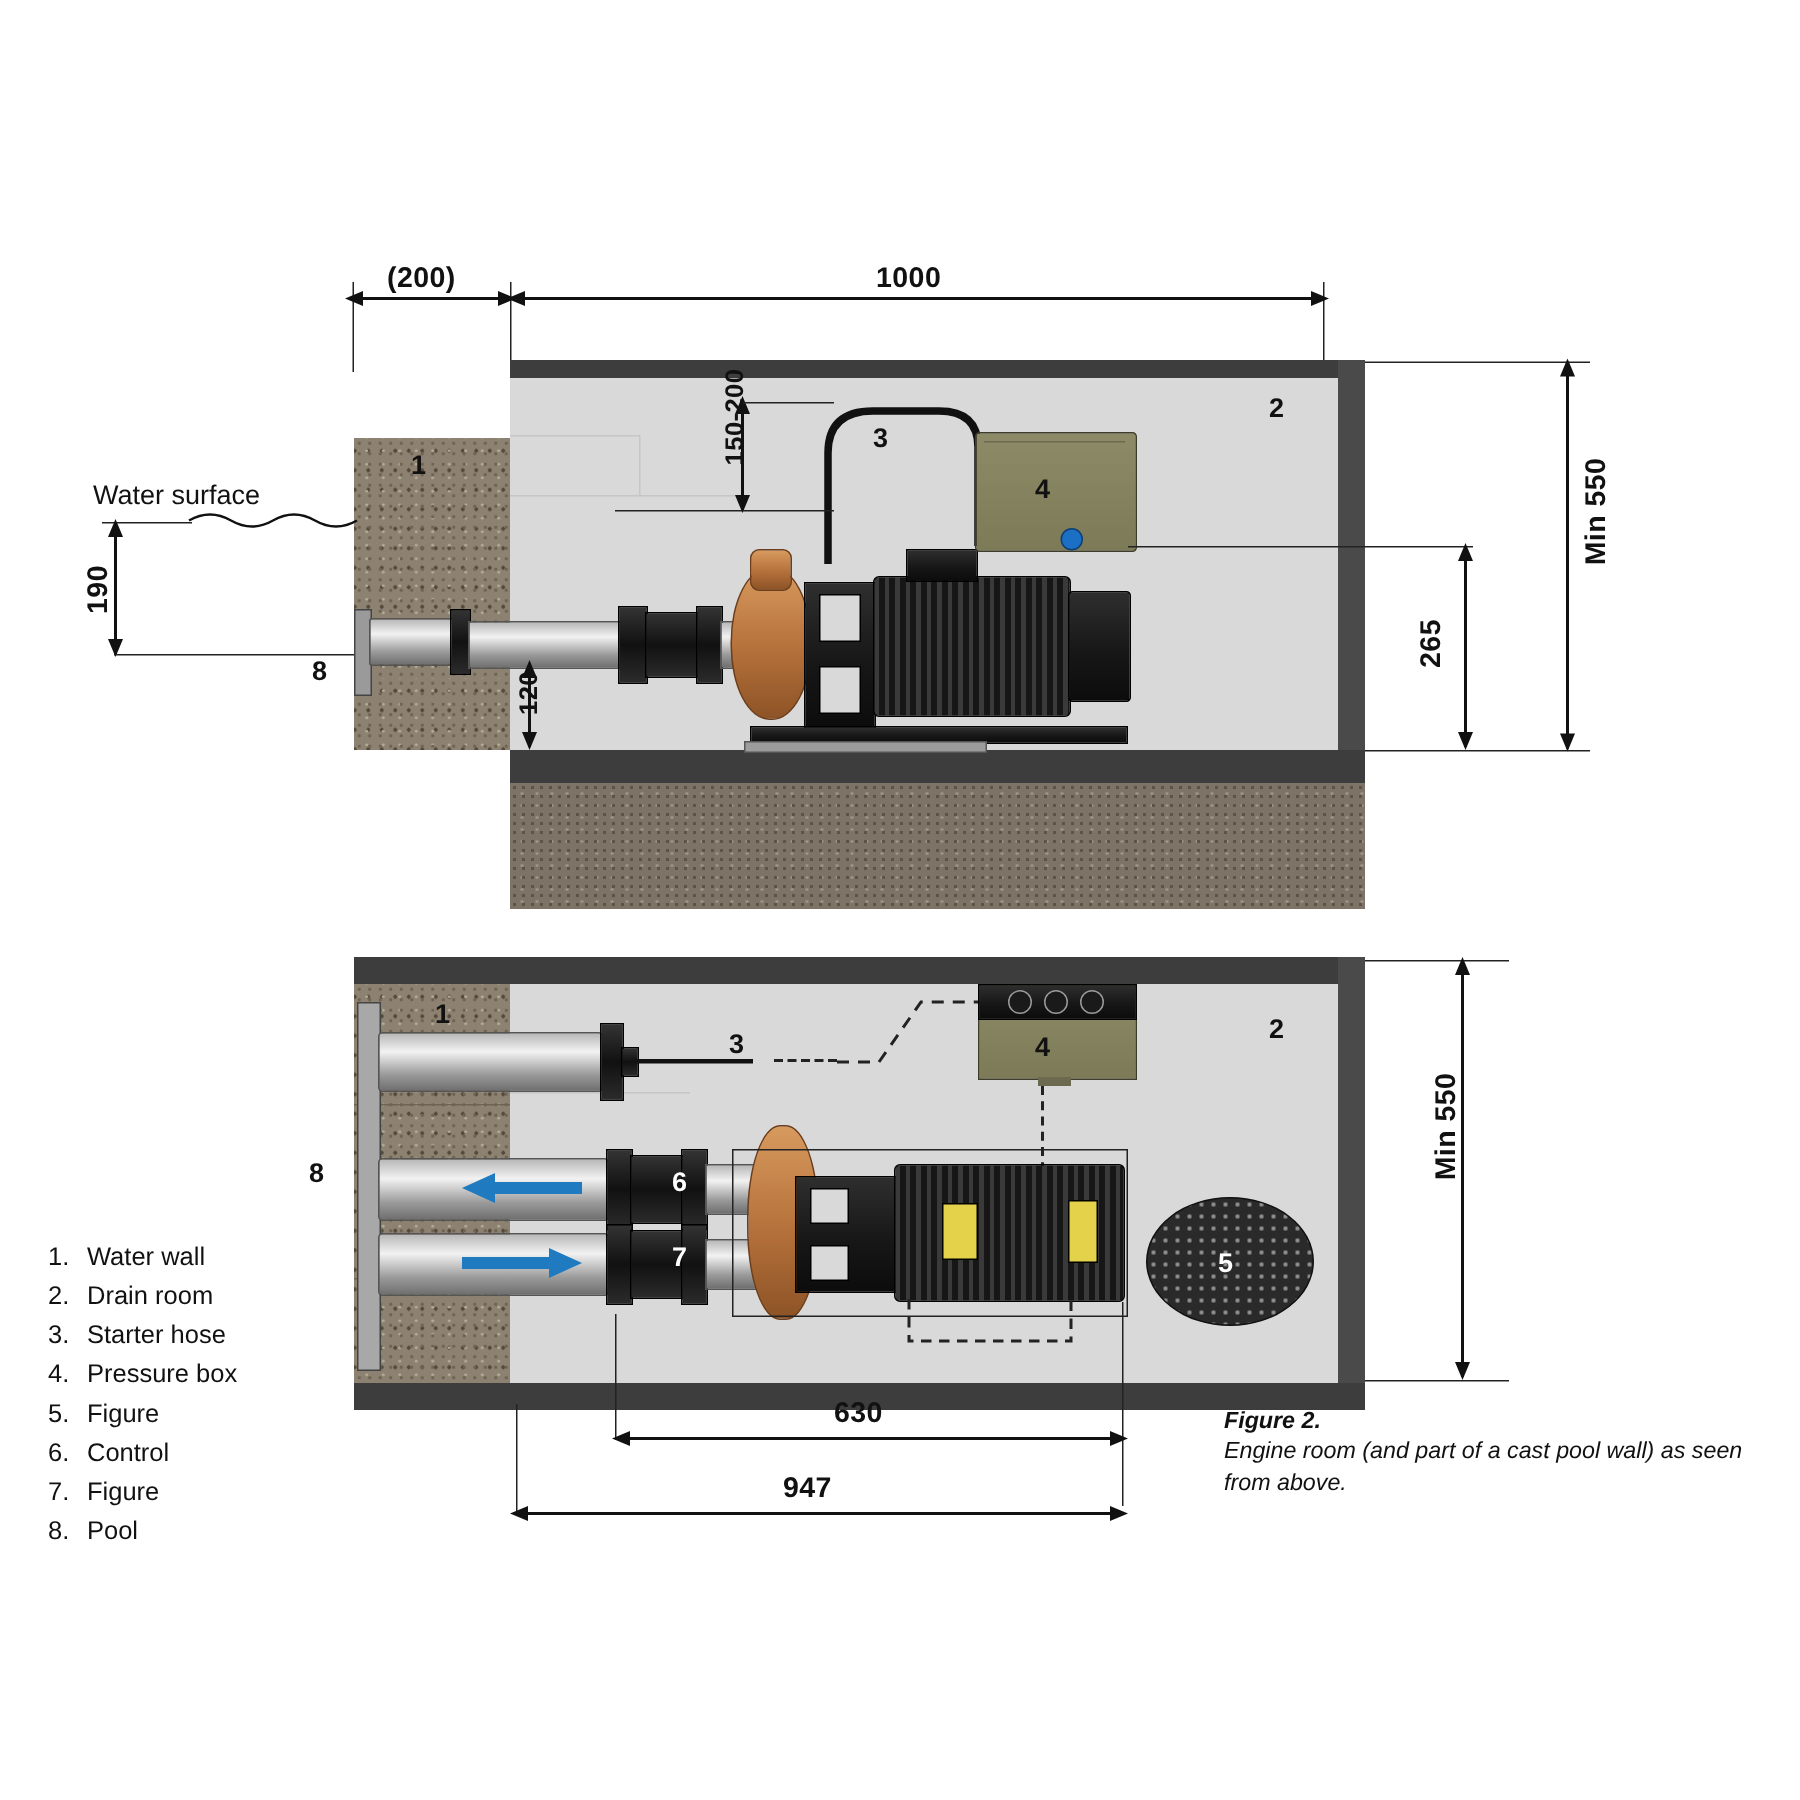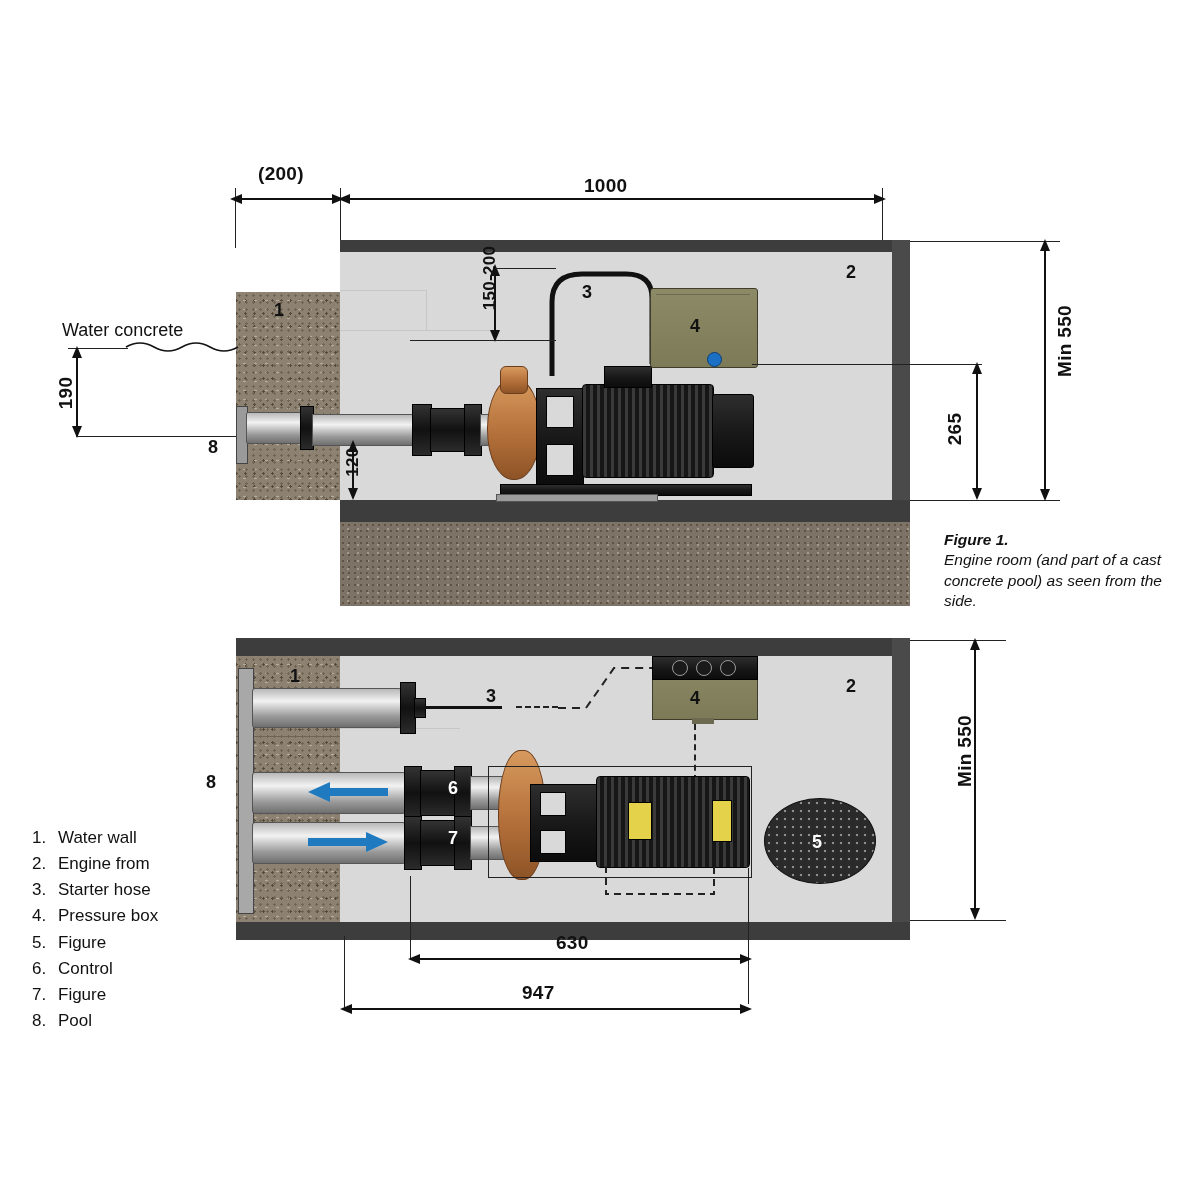--- a/index.html
+++ b/index.html
@@ -77,21 +77,21 @@
     <div class="abs lineThin" style="left:340px;top:188px;width:1px;height:60px;"></div>
     <div class="abs lineThin" style="left:882px;top:188px;width:1px;height:60px;"></div>
 
     <div class="abs lineBlk" style="left:236px;top:198px;width:104px;height:1.6px;"></div>
     <svg class="abs" style="left:230px;top:192px;" width="14" height="14">
         <polygon points="0,7 12,2 12,12" fill="#111"></polygon>
       </svg>
     <svg class="abs" style="left:330px;top:192px;" width="14" height="14">
         <polygon points="14,7 2,2 2,12" fill="#111"></polygon>
       </svg>
-    <div class="abs dim" style="left:258px;top:163px;">(200)</div>
+    <div class="abs dim" style="left:258px;top:175px;">(200)</div>
 
     <div class="abs lineBlk" style="left:342px;top:198px;width:540px;height:1.6px;"></div>
     <svg class="abs" style="left:338px;top:192px;" width="14" height="14">
         <polygon points="0,7 12,2 12,12" fill="#111"></polygon>
       </svg>
     <svg class="abs" style="left:872px;top:192px;" width="14" height="14">
         <polygon points="14,7 2,2 2,12" fill="#111"></polygon>
       </svg>
     <div class="abs dim" style="left:584px;top:175px;">1000</div>
 
@@ -106,21 +106,21 @@
 
     <div class="abs gravel" style="left:236px;top:292px;width:104px;height:208px;"></div>
     <div class="abs gravel" style="left:236px;top:452px;width:104px;height:48px;"></div>
     <div class="abs num" style="left:274px;top:300px;">1</div>
 
     <div class="abs water waterLines" style="left:126px;top:348px;width:110px;height:258px;"></div>
     <svg class="abs" style="left:126px;top:337px;" width="112" height="18">
       <path d="M0,10 Q14,2 28,10 T56,10 T84,10 T112,10" fill="none" stroke="#111" stroke-width="1.6"></path>
     </svg>
     <div class="abs lineThin" style="left:68px;top:348px;width:60px;height:1px;"></div>
-    <div class="abs label" style="left:62px;top:320px;">Water concrete</div>
+    <div class="abs label" style="left:62px;top:320px;">Water surface</div>
 
     <div class="abs lineBlk" style="left:76px;top:350px;width:1.6px;height:86px;"></div>
     <svg class="abs" style="left:70px;top:346px;" width="14" height="14">
         <polygon points="7,0 2,12 12,12" fill="#111"></polygon>
       </svg>
     <svg class="abs" style="left:70px;top:424px;" width="14" height="14">
         <polygon points="7,14 2,2 12,2" fill="#111"></polygon>
       </svg>
     <div class="abs lineThin" style="left:76px;top:436px;width:160px;height:1px;"></div>
     <div class="abs dim vert" style="left:42px;top:382px;width:48px;text-align:center;">190</div>
@@ -198,24 +198,20 @@
     <svg class="abs" style="left:1038px;top:239px;" width="14" height="14">
         <polygon points="7,0 2,12 12,12" fill="#111"></polygon>
       </svg>
     <svg class="abs" style="left:1038px;top:487px;" width="14" height="14">
         <polygon points="7,14 2,2 12,2" fill="#111"></polygon>
       </svg>
     <div class="abs dim vert" style="left:1000px;top:330px;width:130px;text-align:center;">Min 550</div>
 
     <div class="abs concrete" style="left:340px;top:522px;width:570px;height:84px;"></div>
 
-    <div class="abs cap" style="left:944px;top:530px;width:232px;">
-      <b>Figure 1.</b><br>
-      <span>Engine room (and part of a cast concrete pool) as seen from the side.</span>
-    </div>
   </div>
 
   <div class="abs" style="left:0;top:620px;width:1200px;height:580px;">
 
     <div class="abs roomTop" style="left:236px;top:18px;width:674px;height:18px;"></div>
     <div class="abs room" style="left:236px;top:36px;width:656px;height:266px;"></div>
     <div class="abs wallDark" style="left:892px;top:18px;width:18px;height:302px;"></div>
     <div class="abs roomTop" style="left:236px;top:302px;width:674px;height:18px;"></div>
 
     <div class="abs gravel" style="left:236px;top:36px;width:104px;height:266px;"></div>
@@ -311,32 +307,36 @@
 
     <div class="abs lineBlk" style="left:346px;top:388px;width:402px;height:1.6px;"></div>
     <svg class="abs" style="left:340px;top:382px;" width="14" height="14">
         <polygon points="0,7 12,2 12,12" fill="#111"></polygon>
       </svg>
     <svg class="abs" style="left:738px;top:382px;" width="14" height="14">
         <polygon points="14,7 2,2 2,12" fill="#111"></polygon>
       </svg>
     <div class="abs dim" style="left:522px;top:362px;">947</div>
 
+    <div class="abs cap" style="left:816px;top:318px;width:352px;">
+      <b>Figure 2.</b><br>
+      <span>Engine room (and part of a cast pool wall) as seen from above.</span>
+    </div>
   </div>
 
   <div class="abs" style="left:32px;top:1446px;"></div>
   <table class="abs legend" style="left:32px;top:826px;border-collapse:collapse;">
     <tbody>
       <tr>
         <td class="n">1.</td>
         <td>Water wall</td>
       </tr>
       <tr>
         <td class="n">2.</td>
-        <td>Engine from</td>
+        <td>Drain room</td>
       </tr>
       <tr>
         <td class="n">3.</td>
         <td>Starter hose</td>
       </tr>
       <tr>
         <td class="n">4.</td>
         <td>Pressure box</td>
       </tr>
       <tr>

